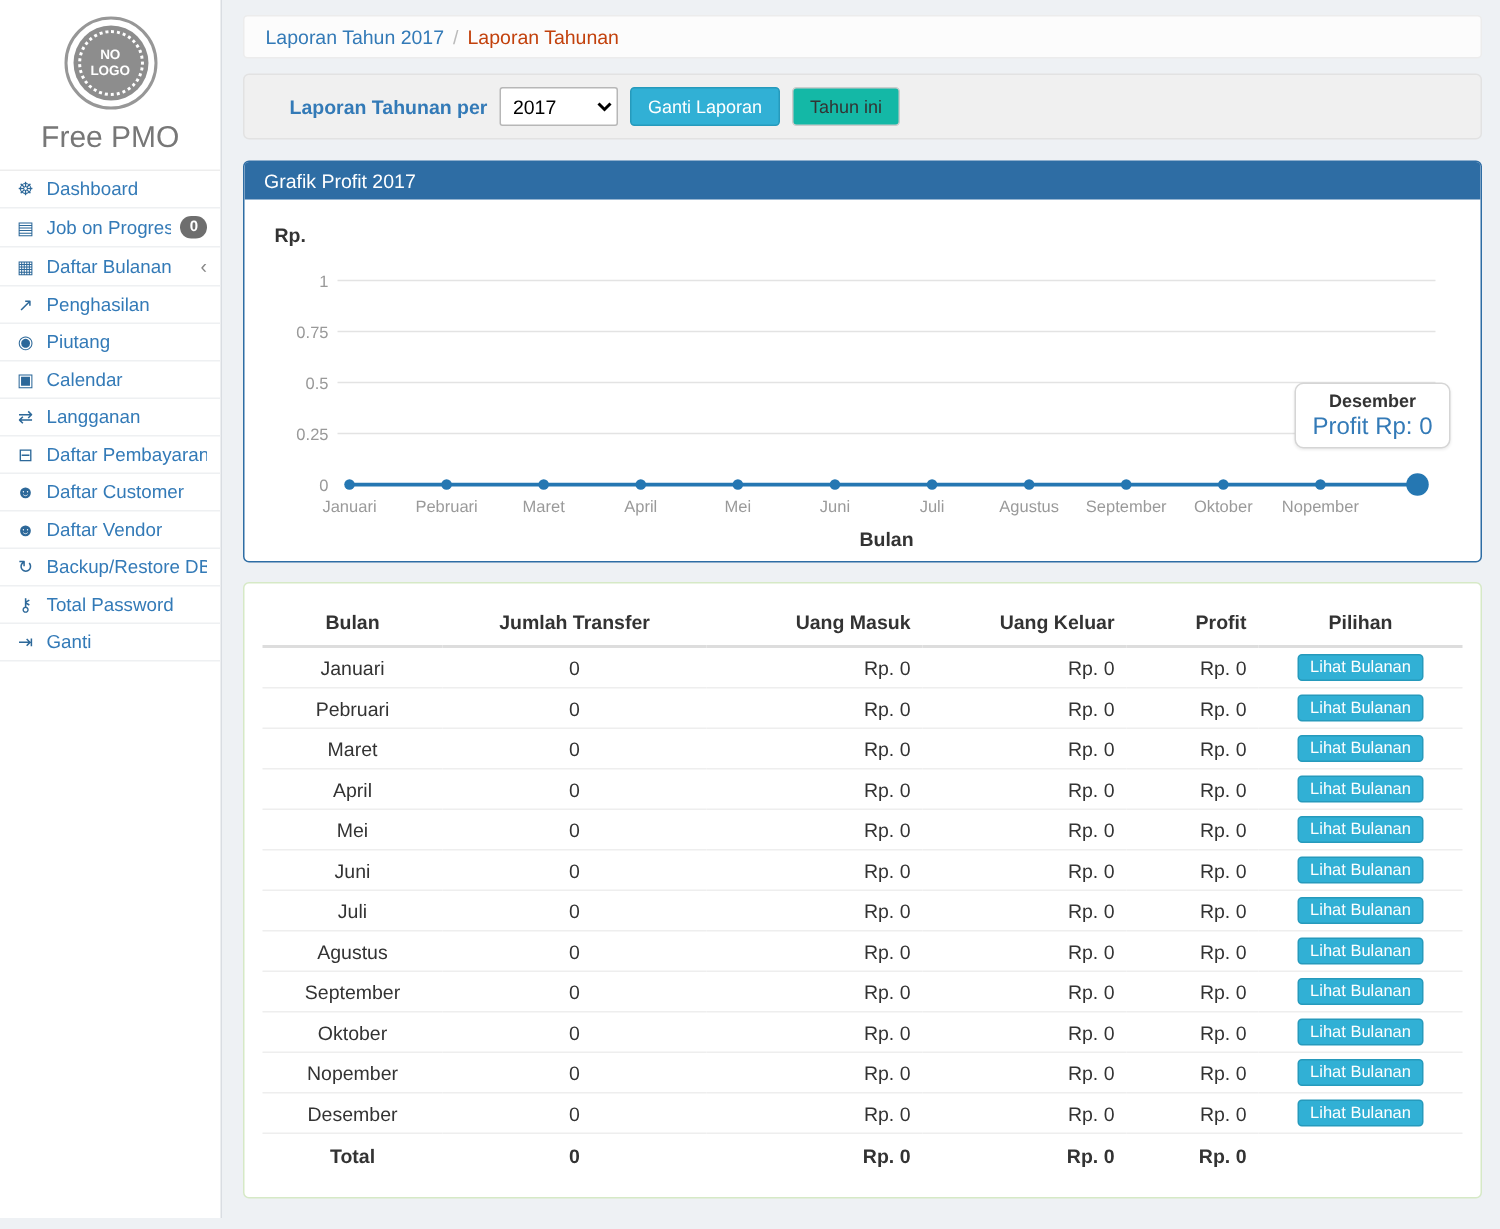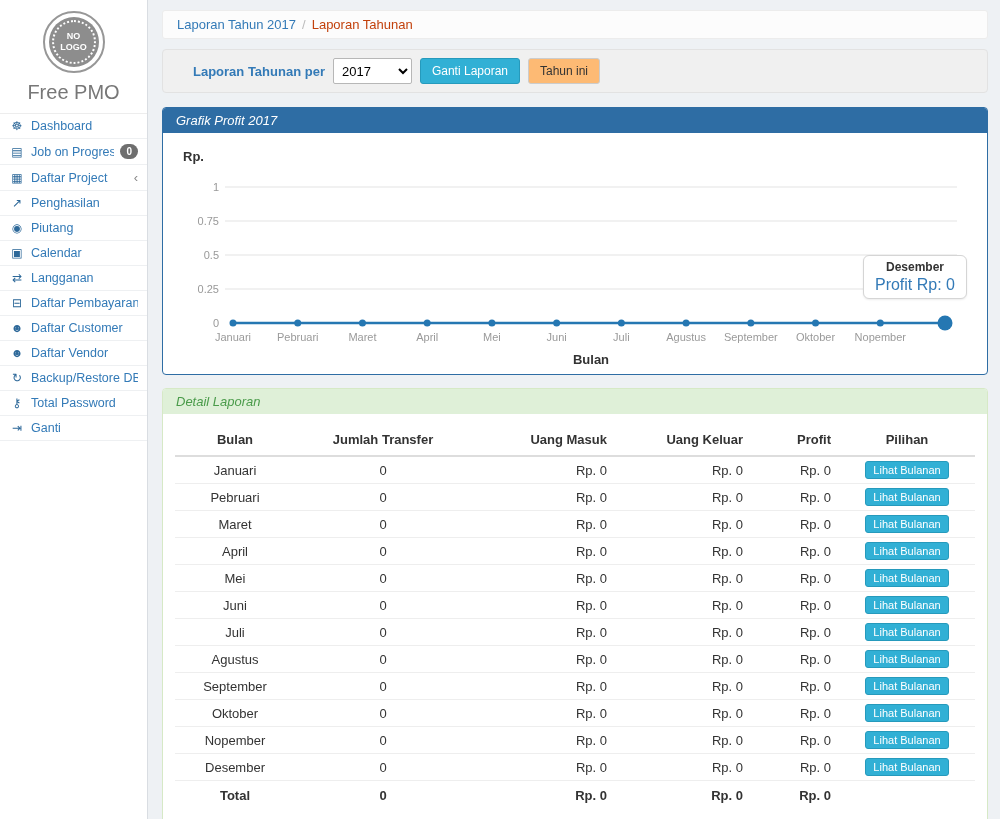--- a/index.html
+++ b/index.html
@@ -38,25 +38,25 @@
   .breadcrumb .current { color:#c2410c; }
 
   .filter-panel { background:#f0f0f0; border:1px solid #e2e2e2; border-radius:4px;
           padding:8px 13px; margin-bottom:14px; display:flex; align-items:center; gap:8px; }
   .filter-label { color:#337ab7; font-weight:bold;margin-left:17px; }
   select.year { height:26px; width:79px; border:1px solid #b7b7b7; border-radius:2px;
           background:#fff; font-size:13px; padding:2px 4px; font-family:"Liberation Sans",sans-serif; }
   .btn { display:inline-block; border-radius:3px; font-size:12px; padding:5px 11px;
           cursor:pointer; border:1px solid transparent; font-family:"Liberation Sans",sans-serif; }
   .btn-info { background:#31b0d5; border-color:#269abc; color:#fff; }
-  .btn-default { background:#fdba74; border-color:#ccc; color:#333; }
+  .btn-default { background:#14b8a6; border-color:#ccc; color:#333; }
   .btn-xs { padding:2px 7px; font-size:11px; }
 
   .panel { border:1px solid #2e6da4; border-radius:4px; margin-bottom:13px; background:#fff; overflow:hidden; }
-  .panel-heading { background:#2e6da4; color:#fff; padding:5px 13px; font-size:13px;font-style:italic; }
+  .panel-heading { background:#2e6da4; color:#fff; padding:5px 13px; font-size:13px; }
   .panel-body { padding:10px 12px 2px; position:relative; }
   .panel-success { border-color:#d6e9c6; }
   .panel-success .panel-heading { background:#dff0d8; color:#4a9b4a; }
   .panel-success .panel-body { padding:10px 12px 16px; }
 
   svg text { font-family:"Liberation Sans", sans-serif; }
   .chart-wrap { position:relative; }
   .tooltip-box { position:absolute; top:122px; right:20px; background:#fff; border:1px solid #d5d5d5;
           border-radius:6px; padding:4px 11px; text-align:center; box-shadow:0 1px 2px rgba(0,0,0,.08); }
   .tooltip-title { font-weight:bold; font-size:12px; color:#333; }
@@ -87,21 +87,21 @@
           <span class="nav-icon">☸</span>
           <span class="nav-label">Dashboard</span>
         </a>
         <a class="nav-item" href="#">
           <span class="nav-icon">▤</span>
           <span class="nav-label">Job on Progress</span>
           <span class="badge">0</span>
         </a>
         <a class="nav-item" href="#">
           <span class="nav-icon">▦</span>
-          <span class="nav-label">Daftar Project</span>
+          <span class="nav-label">Daftar Bulanan</span>
           <span class="chevron">‹</span>
         </a>
         <a class="nav-item" href="#">
           <span class="nav-icon">↗</span>
           <span class="nav-label">Penghasilan</span>
         </a>
         <a class="nav-item" href="#">
           <span class="nav-icon">◉</span>
           <span class="nav-label">Piutang</span>
         </a>
@@ -195,21 +195,20 @@
             <text x="416" y="221" text-anchor="middle" fill="#333" font-size="13" font-weight="bold">Bulan</text>
           </svg>
         <div class="tooltip-box">
           <div class="tooltip-title">Desember</div>
           <div class="tooltip-value">Profit Rp: 0</div>
         </div>
       </div>
     </div>
 
     <div class="panel panel-success">
-      <div class="panel-heading">Detail Laporan</div>
       <div class="panel-body">
         <table class="report">
           <colgroup>
             <col style="width:15%">
               <col style="width:22%">
               <col style="width:18%">
             <col style="width:17%">
               <col style="width:11%">
               <col style="width:17%">
           </colgroup>

